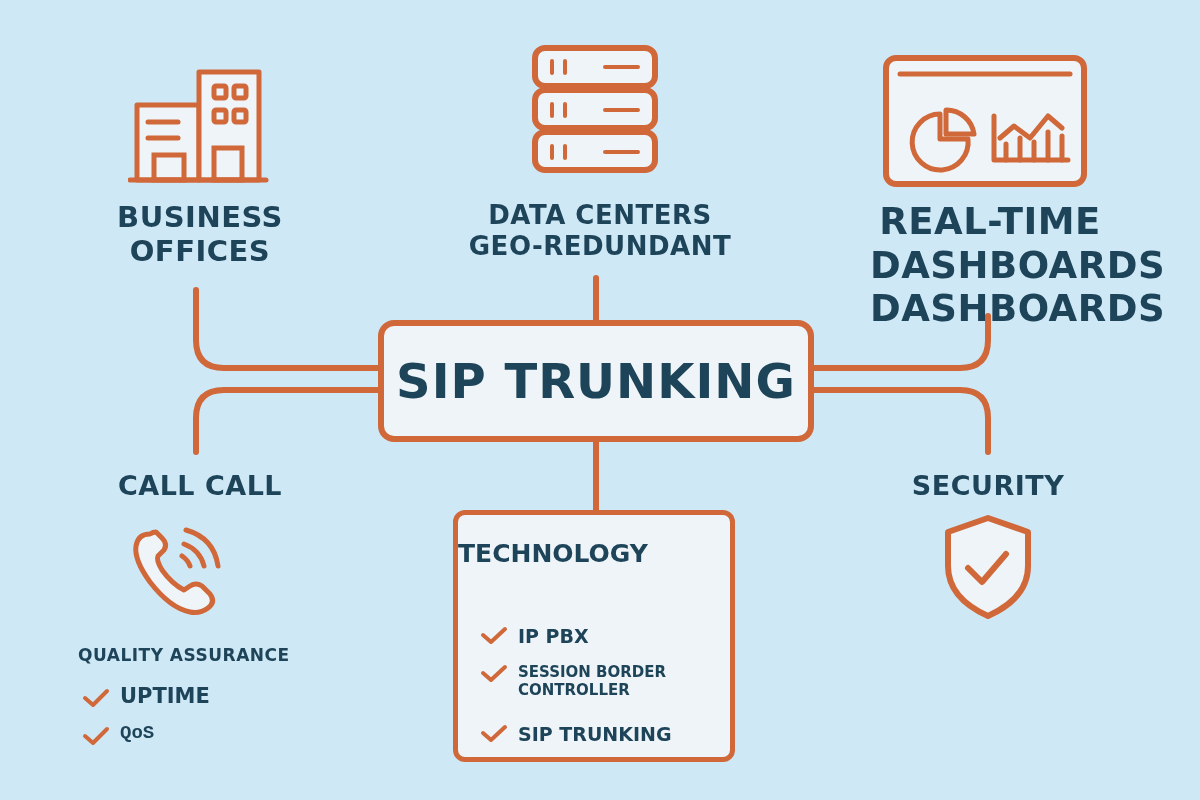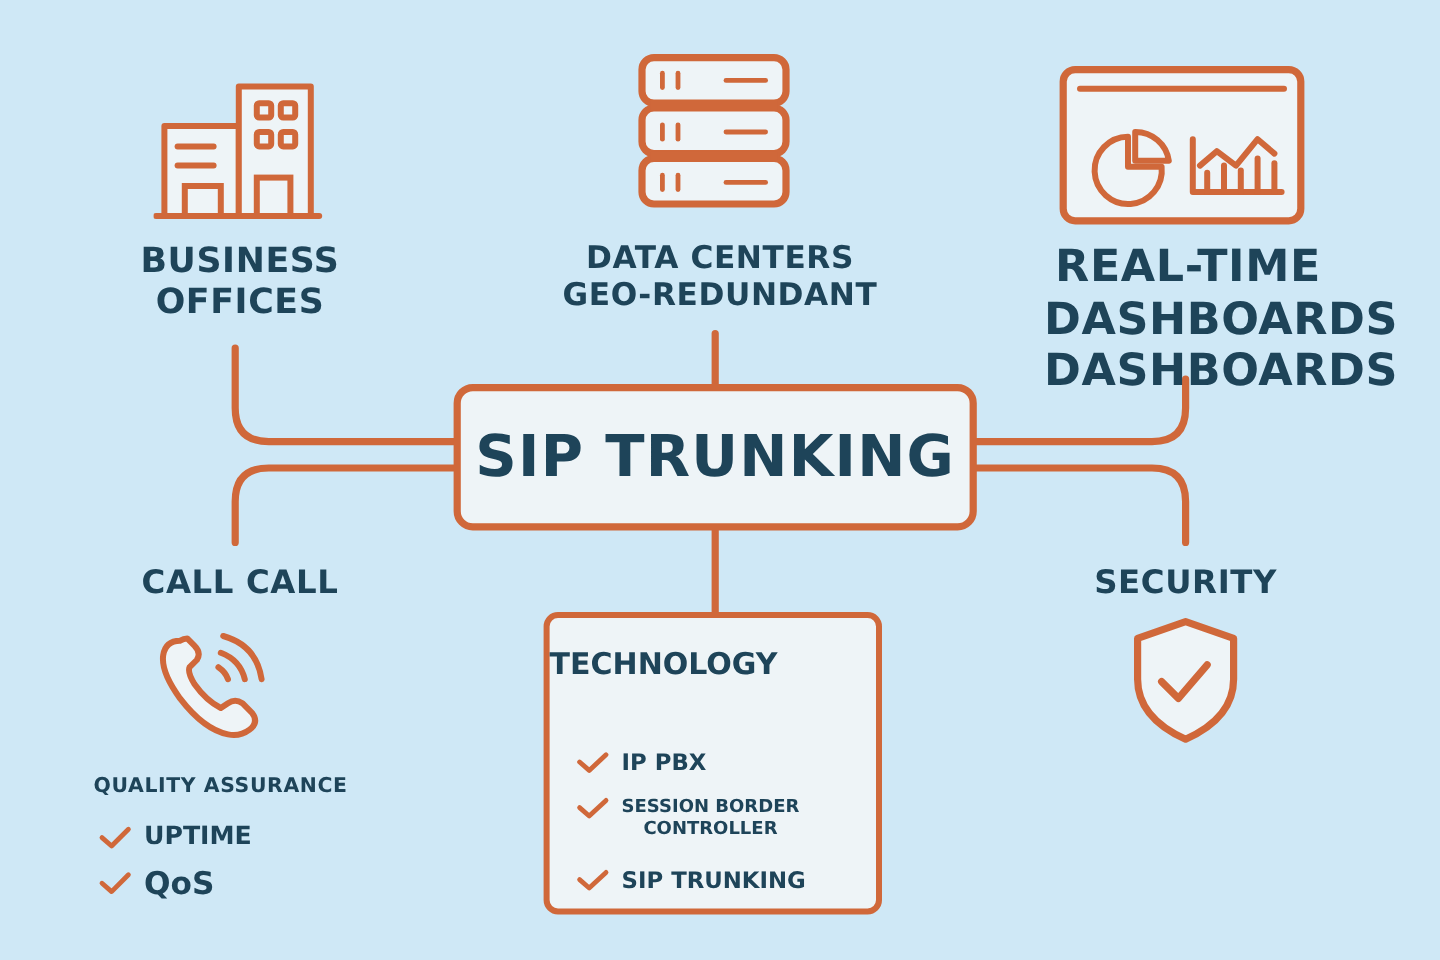--- a/index.html
+++ b/index.html
@@ -36,21 +36,21 @@
     background: #eef4f7;
     border: 5px solid #d0683a;
     border-radius: 12px;
   }
   .tech-title {
     position: absolute; left: 0; right: 0; top: 24px;
     color: #1e4459; font-weight: bold; font-size: 25px; line-height: 1.2;
   }
   .check-row {
     position: absolute; display: flex; align-items: flex-start;
-    color: #1e4459; font-weight: bold; text-align: center;
+    color: #1e4459; font-weight: bold;
   }
   .check-row svg { flex: 0 0 auto; }
   .check-text { line-height: 1.2; }
 </style>
 </head>
 <body>
 
 <svg class="connectors" width="1200" height="800" viewBox="0 0 1200 800">
   <g fill="none" stroke="#d0683a" stroke-width="6" stroke-linecap="round">
 
@@ -160,21 +160,21 @@
   </svg>
 </div>
 
 <div class="label" style="left:78px;top:645px;width:282px;font-size:17px;text-align:left;">QUALITY ASSURANCE</div>
 <div class="check-row" style="left:82px;top:684px;font-size:21px;">
   <svg width="28" height="24" viewBox="0 0 28 24" style="margin-right:10px;margin-top:2px;">
     <path d="M3 12 L11 19 L25 5" fill="none" stroke="#d0683a" stroke-width="4" stroke-linecap="round" stroke-linejoin="round"></path>
   </svg>
   <span class="check-text">UPTIME</span>
 </div>
-<div class="check-row" style="left:82px;top:722px;font-size:26px;">
+<div class="check-row" style="left:82px;top:722px;font-size:19px;font-family:Liberation Mono, monospace;">
   <svg width="28" height="24" viewBox="0 0 28 24" style="margin-right:10px;margin-top:2px;">
     <path d="M3 12 L11 19 L25 5" fill="none" stroke="#d0683a" stroke-width="4" stroke-linecap="round" stroke-linejoin="round"></path>
   </svg>
   <span class="check-text">QoS</span>
 </div>
 
 <div class="tech-box">
   <div class="tech-title">
     <div>TECHNOLOGY</div>
   </div>

